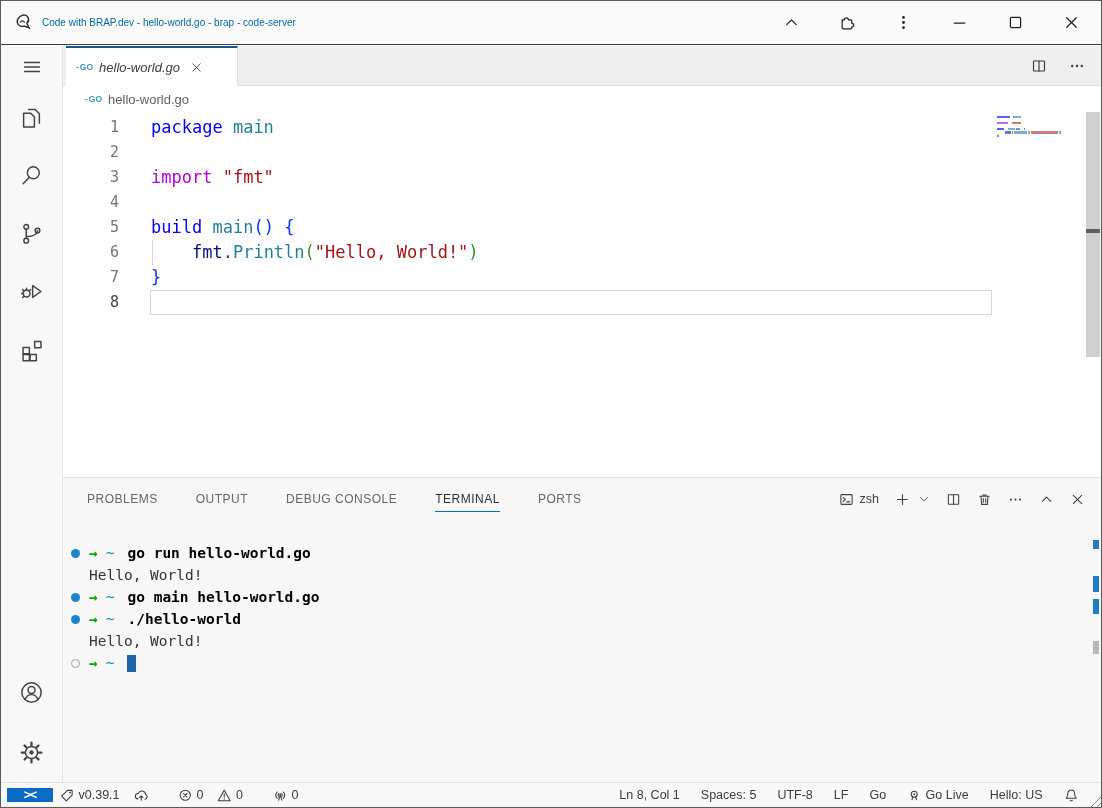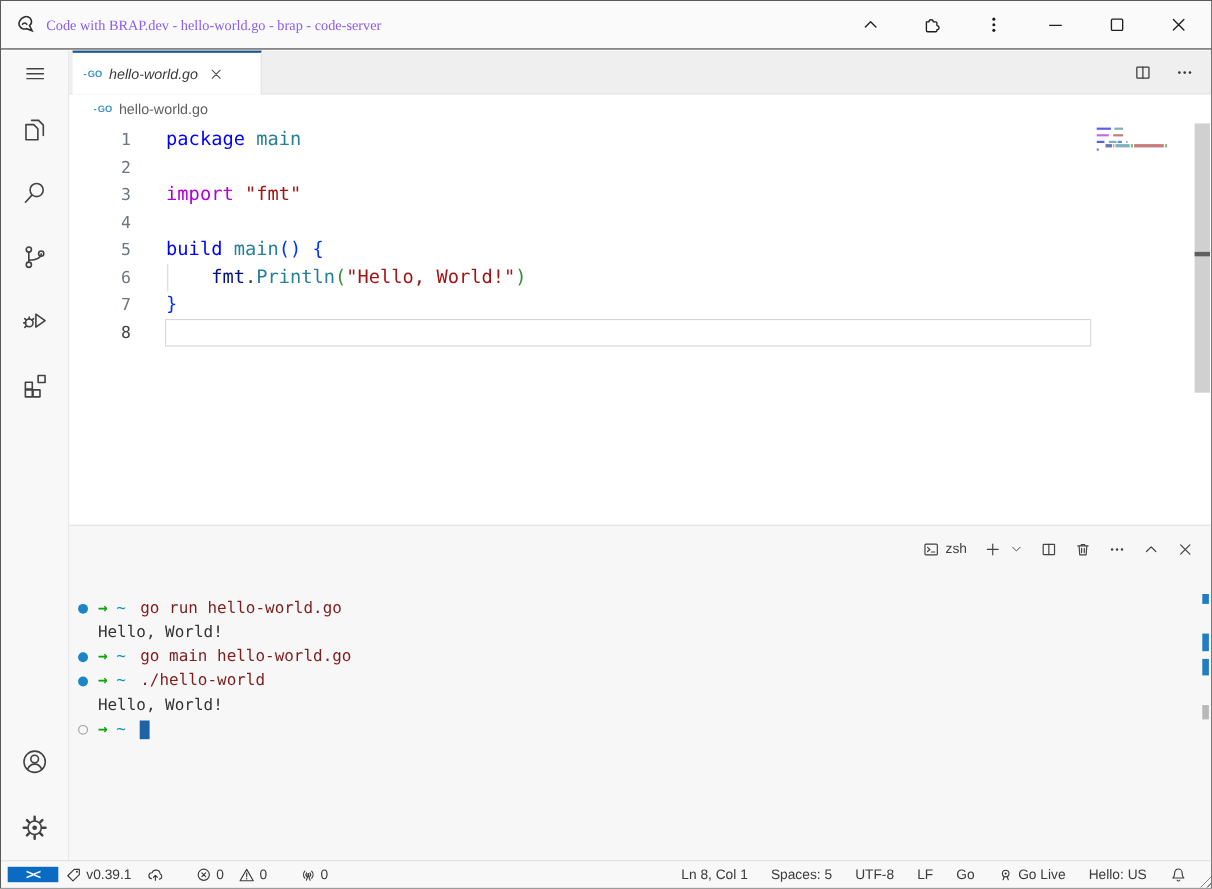--- a/index.html
+++ b/index.html
@@ -8,21 +8,21 @@
   .window { position:absolute; inset:0; border:1px solid #5a5a5a; background:#fff; }
 
   
   .ic { fill:none; stroke:currentColor; stroke-width:1.15; stroke-linecap:round; stroke-linejoin:round; display:block; }
   .ic24 { stroke-width:1.3; }
 
   
   .titlebar { position:absolute; left:0; right:0; top:0; height:44px; background:#fafafa;
               border-bottom:1px solid #3a3a3a; display:flex; align-items:center; }
   .favicon { margin-left:12px; width:19px; height:19px; }
-  .titletext { margin-left:10px; font-size:13px; color:#8b5cf6;font-family:Liberation Serif, serif; }
+  .titletext { margin-left:10px; font-size:10px; color:#0369a1; }
   .win-controls { margin-left:auto; display:flex; align-items:center; gap:24px; padding-right:14px; color:#1f1f1f; }
   .wc { width:32px; height:32px; display:flex; align-items:center; justify-content:center; }
 
   
   .activitybar { position:absolute; left:0; top:45px; bottom:25px; width:62px; background:#f8f8f8;
                  border-right:1px solid #e4e4e4; display:flex; flex-direction:column; align-items:center; }
   .ab-item { width:62px; height:58px; display:flex; align-items:center; justify-content:center; color:#424242; }
   .ab-item:first-child { height:42px; }
   .ab-bottom { margin-top:auto; }
   .ab-bottom .ab-item { height:60px; }
@@ -80,21 +80,21 @@
 
   
   .term { position:absolute; left:0; top:64px; right:20px;
           font-family:"DejaVu Sans Mono","Liberation Mono",monospace; font-size:14.5px; color:#333; }
   .trow { height:22px; display:flex; align-items:center; white-space:pre; }
   .tdeco { width:9px; height:9px; border-radius:50%; margin:0 9px 0 8px; flex:none; }
   .tdeco.filled { background:var(--term-deco,#1b85c8); }
   .tdeco.pending { border:1.2px solid #9f9f9f; background:transparent; }
   .tarrow { color:var(--term-green,#13a10e); font-weight:bold; }
   .ttilde { color:var(--term-cyan,#0598bc); margin-left:8px; }
-  .tcmd { margin-left:13px; color:#7f1d1d; }
+  .tcmd { margin-left:13px; color:#000000;font-weight:bold; }
   .tout { padding-left:26px; }
   .tcursor { width:9px; height:17px; background:var(--term-cursor,#1e63a5); margin-left:13px; }
   .tmarks span { position:absolute; right:2px; width:6px; display:block; }
 
   
   .statusbar { position:absolute; left:0; right:0; bottom:0; height:25px; background:#f8f8f8;
                border-top:1px solid #dfdfdf; display:flex; align-items:center; font-size:12.5px; color:#3b3b3b; }
   .remote { width:46px; height:100%; background:var(--accent,#0b6bc3); color:#fff; display:flex; align-items:center;
             justify-content:center; font-weight:bold; font-size:12.5px; letter-spacing:-1px; flex:none; }
   .sitem { display:flex; gap:4px; padding:0 7px; white-space:nowrap; }
@@ -269,20 +269,27 @@
         <div class="mm-line"></div>
       </div>
     <div class="sb">
       <div class="sb-thumb"></div>
       <div class="sb-cursor"></div>
     </div>
   </div>
 
   <div class="panel">
     <div class="panel-header">
+      <div class="ptabs" id="panel-tabs">
+          <div class="ptab">PROBLEMS</div>
+          <div class="ptab">OUTPUT</div>
+          <div class="ptab">DEBUG CONSOLE</div>
+          <div class="ptab active">TERMINAL</div>
+          <div class="ptab">PORTS</div>
+        </div>
       <div class="pactions" id="panel-actions">
           <div class="pa-group">
             <svg class="ic" width="15" height="15" viewBox="0 0 16 16">
               <rect x="2" y="2.8" width="12" height="10.4" rx="1"></rect>
               <path d="M4.5 6l2.3 2-2.3 2M8.3 10.5h3.2"></path>
             </svg>
             <span class="pa-label">zsh</span>
           </div>
           <div class="pa-group">
             <svg class="ic" width="15" height="15" viewBox="0 0 16 16">

